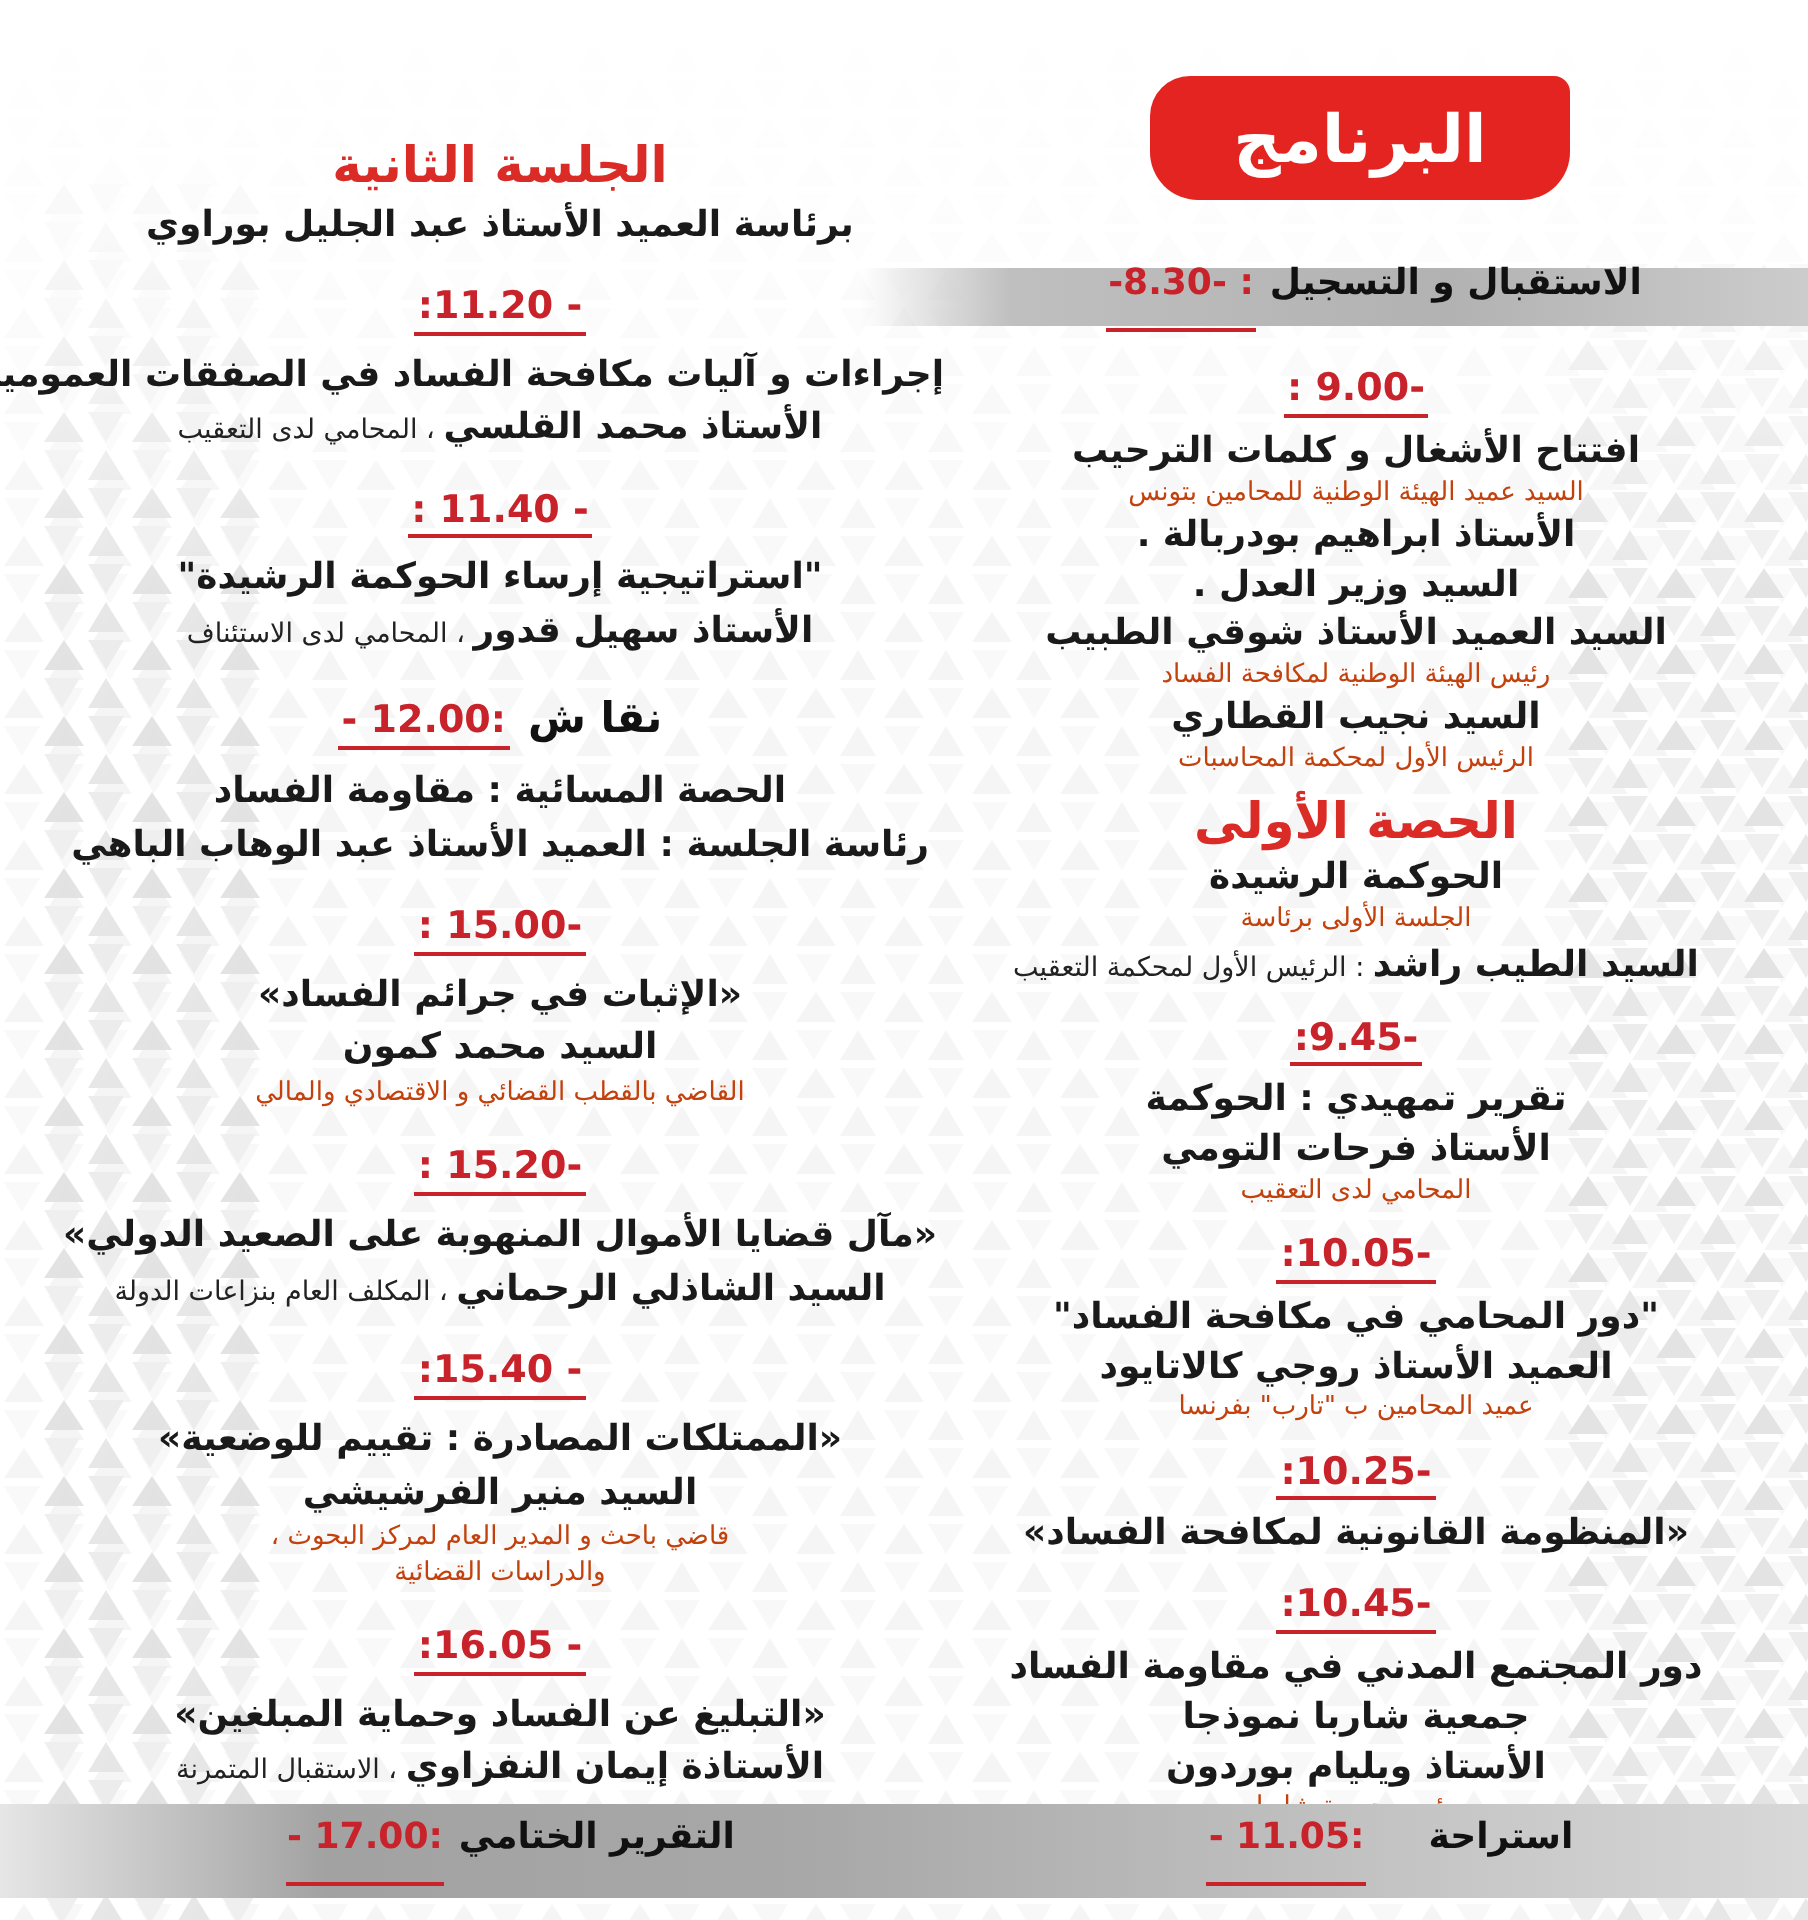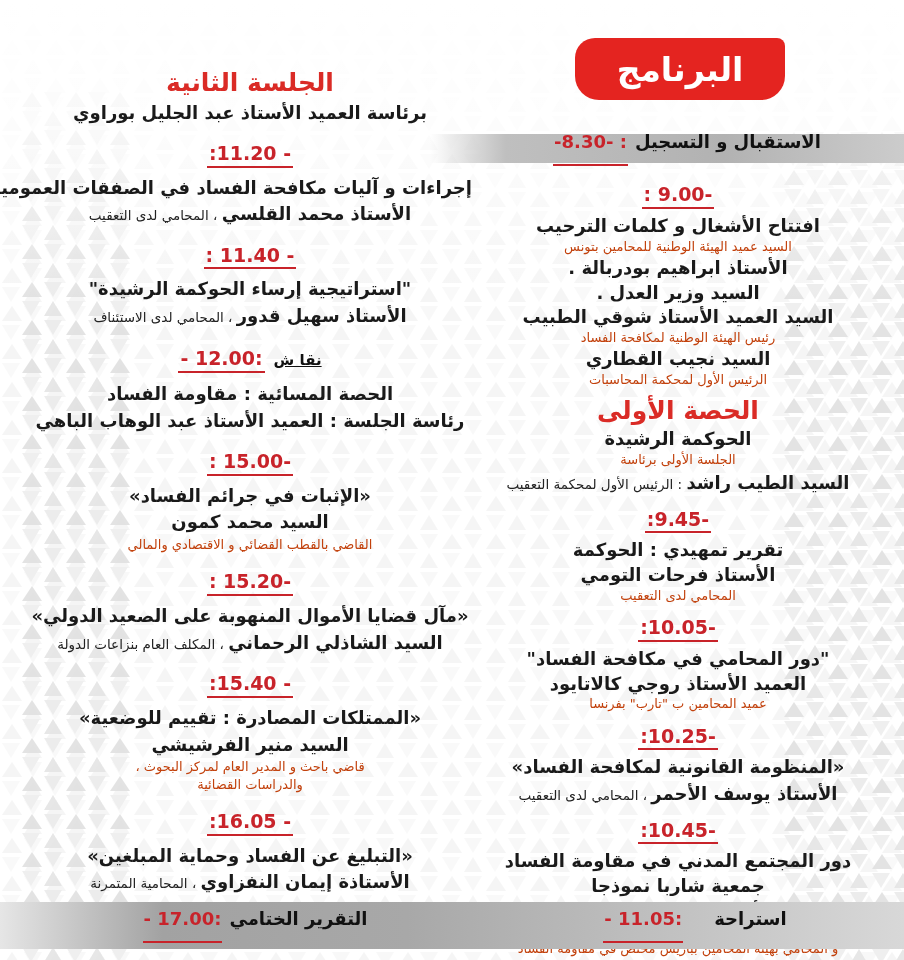--- a/index.html
+++ b/index.html
@@ -67,21 +67,21 @@
     color:var(--red-time);font-weight:bold;font-size:19px;
     border-bottom:2px solid var(--red-time);padding:0 2px 1px;line-height:1.2;
   }
   .blk-mix{white-space:nowrap;line-height:1.35;}
   .blk-mix .name{font-size:18px;font-weight:bold;}
   .blk-mix .role{font-size:13.5px;color:#222;}
   .blk-timeline{
     margin:19px 0 9px;display:flex;direction:ltr;
     justify-content:center;align-items:baseline;gap:9px;
   }
-  .blk-timeline .tl-label{font-size:15px;font-weight:bold;color:#111;text-decoration:underline;}
+  .blk-timeline .tl-label{font-size:21px;font-weight:bold;color:#111;}
   
   .tight .blk-b{margin:1px 0;}
   .tight .blk-time{margin:12px 0 5px;}
   .tight .blk-h{margin:8px 0 1px;}
 </style>
 </head>
 <body>
 
 <svg width="0" height="0" style="position:absolute" aria-hidden="true">
   <defs>
@@ -145,21 +145,20 @@
     <div class="blk blk-time"><span class="time-pill">:9.45-</span></div>
     <div class="blk blk-b">تقرير تمهيدي : الحوكمة</div>
     <div class="blk blk-b">الأستاذ فرحات التومي</div>
     <div class="blk blk-s">المحامي لدى التعقيب</div>
     <div class="blk blk-time"><span class="time-pill">:10.05-</span></div>
     <div class="blk blk-b">"دور المحامي في مكافحة الفساد"</div>
     <div class="blk blk-b">العميد الأستاذ روجي كالاتايود</div>
     <div class="blk blk-s">عميد المحامين ب "تارب" بفرنسا</div>
     <div class="blk blk-time"><span class="time-pill">:10.25-</span></div>
     <div class="blk blk-b">«المنظومة القانونية لمكافحة الفساد»</div>
-    <div class="blk blk-mix"><span class="name">الأستاذ يوسف الأحمر</span><span class="role"> ، المحامي لدى التعقيب</span></div>
     <div class="blk blk-time"><span class="time-pill">:10.45-</span></div>
     <div class="blk blk-b">دور المجتمع المدني في مقاومة الفساد</div>
     <div class="blk blk-b">جمعية شاربا نموذجا</div>
     <div class="blk blk-b">الأستاذ ويليام بوردون</div>
     <div class="blk blk-s">رئيس جمعية شاربا</div>
     <div class="blk blk-s">و المحامي بهيئة المحامين بباريس مختص في مقاومة الفساد</div>
   </div>
 <div class="col" id="left-col">
     <div class="blk blk-h">الجلسة الثانية</div>
     <div class="blk blk-b">برئاسة العميد الأستاذ عبد الجليل بوراوي</div>
@@ -182,21 +181,21 @@
     <div class="blk blk-time"><span class="time-pill">: 15.20-</span></div>
     <div class="blk blk-b">«مآل قضايا الأموال المنهوبة على الصعيد الدولي»</div>
     <div class="blk blk-mix"><span class="name">السيد الشاذلي الرحماني</span><span class="role"> ، المكلف العام بنزاعات الدولة</span></div>
     <div class="blk blk-time"><span class="time-pill">:15.40 -</span></div>
     <div class="blk blk-b">«الممتلكات المصادرة : تقييم للوضعية»</div>
     <div class="blk blk-b">السيد منير الفرشيشي</div>
     <div class="blk blk-s">قاضي باحث و المدير العام لمركز البحوث ،</div>
     <div class="blk blk-s">والدراسات القضائية</div>
     <div class="blk blk-time"><span class="time-pill">:16.05 -</span></div>
     <div class="blk blk-b">«التبليغ عن الفساد وحماية المبلغين»</div>
-    <div class="blk blk-mix"><span class="name">الأستاذة إيمان النفزاوي</span><span class="role"> ، المحامية المتمرنة</span></div>
+    <div class="blk blk-mix"><span class="name">الأستاذة إيمان النفزاوي</span><span class="role"> ، الاستقبال المتمرنة</span></div>
     <div class="blk blk-timeline">
       <span class="time-pill">- 16.25:</span>
       <span class="tl-label">نقاش</span>
     </div>
   </div>
 
 <div class="graybar" id="bottombar">
   <div class="bar-entry" id="bb-left">
     <span class="t">- 17.00:</span>
     <span class="l">التقرير الختامي</span>

